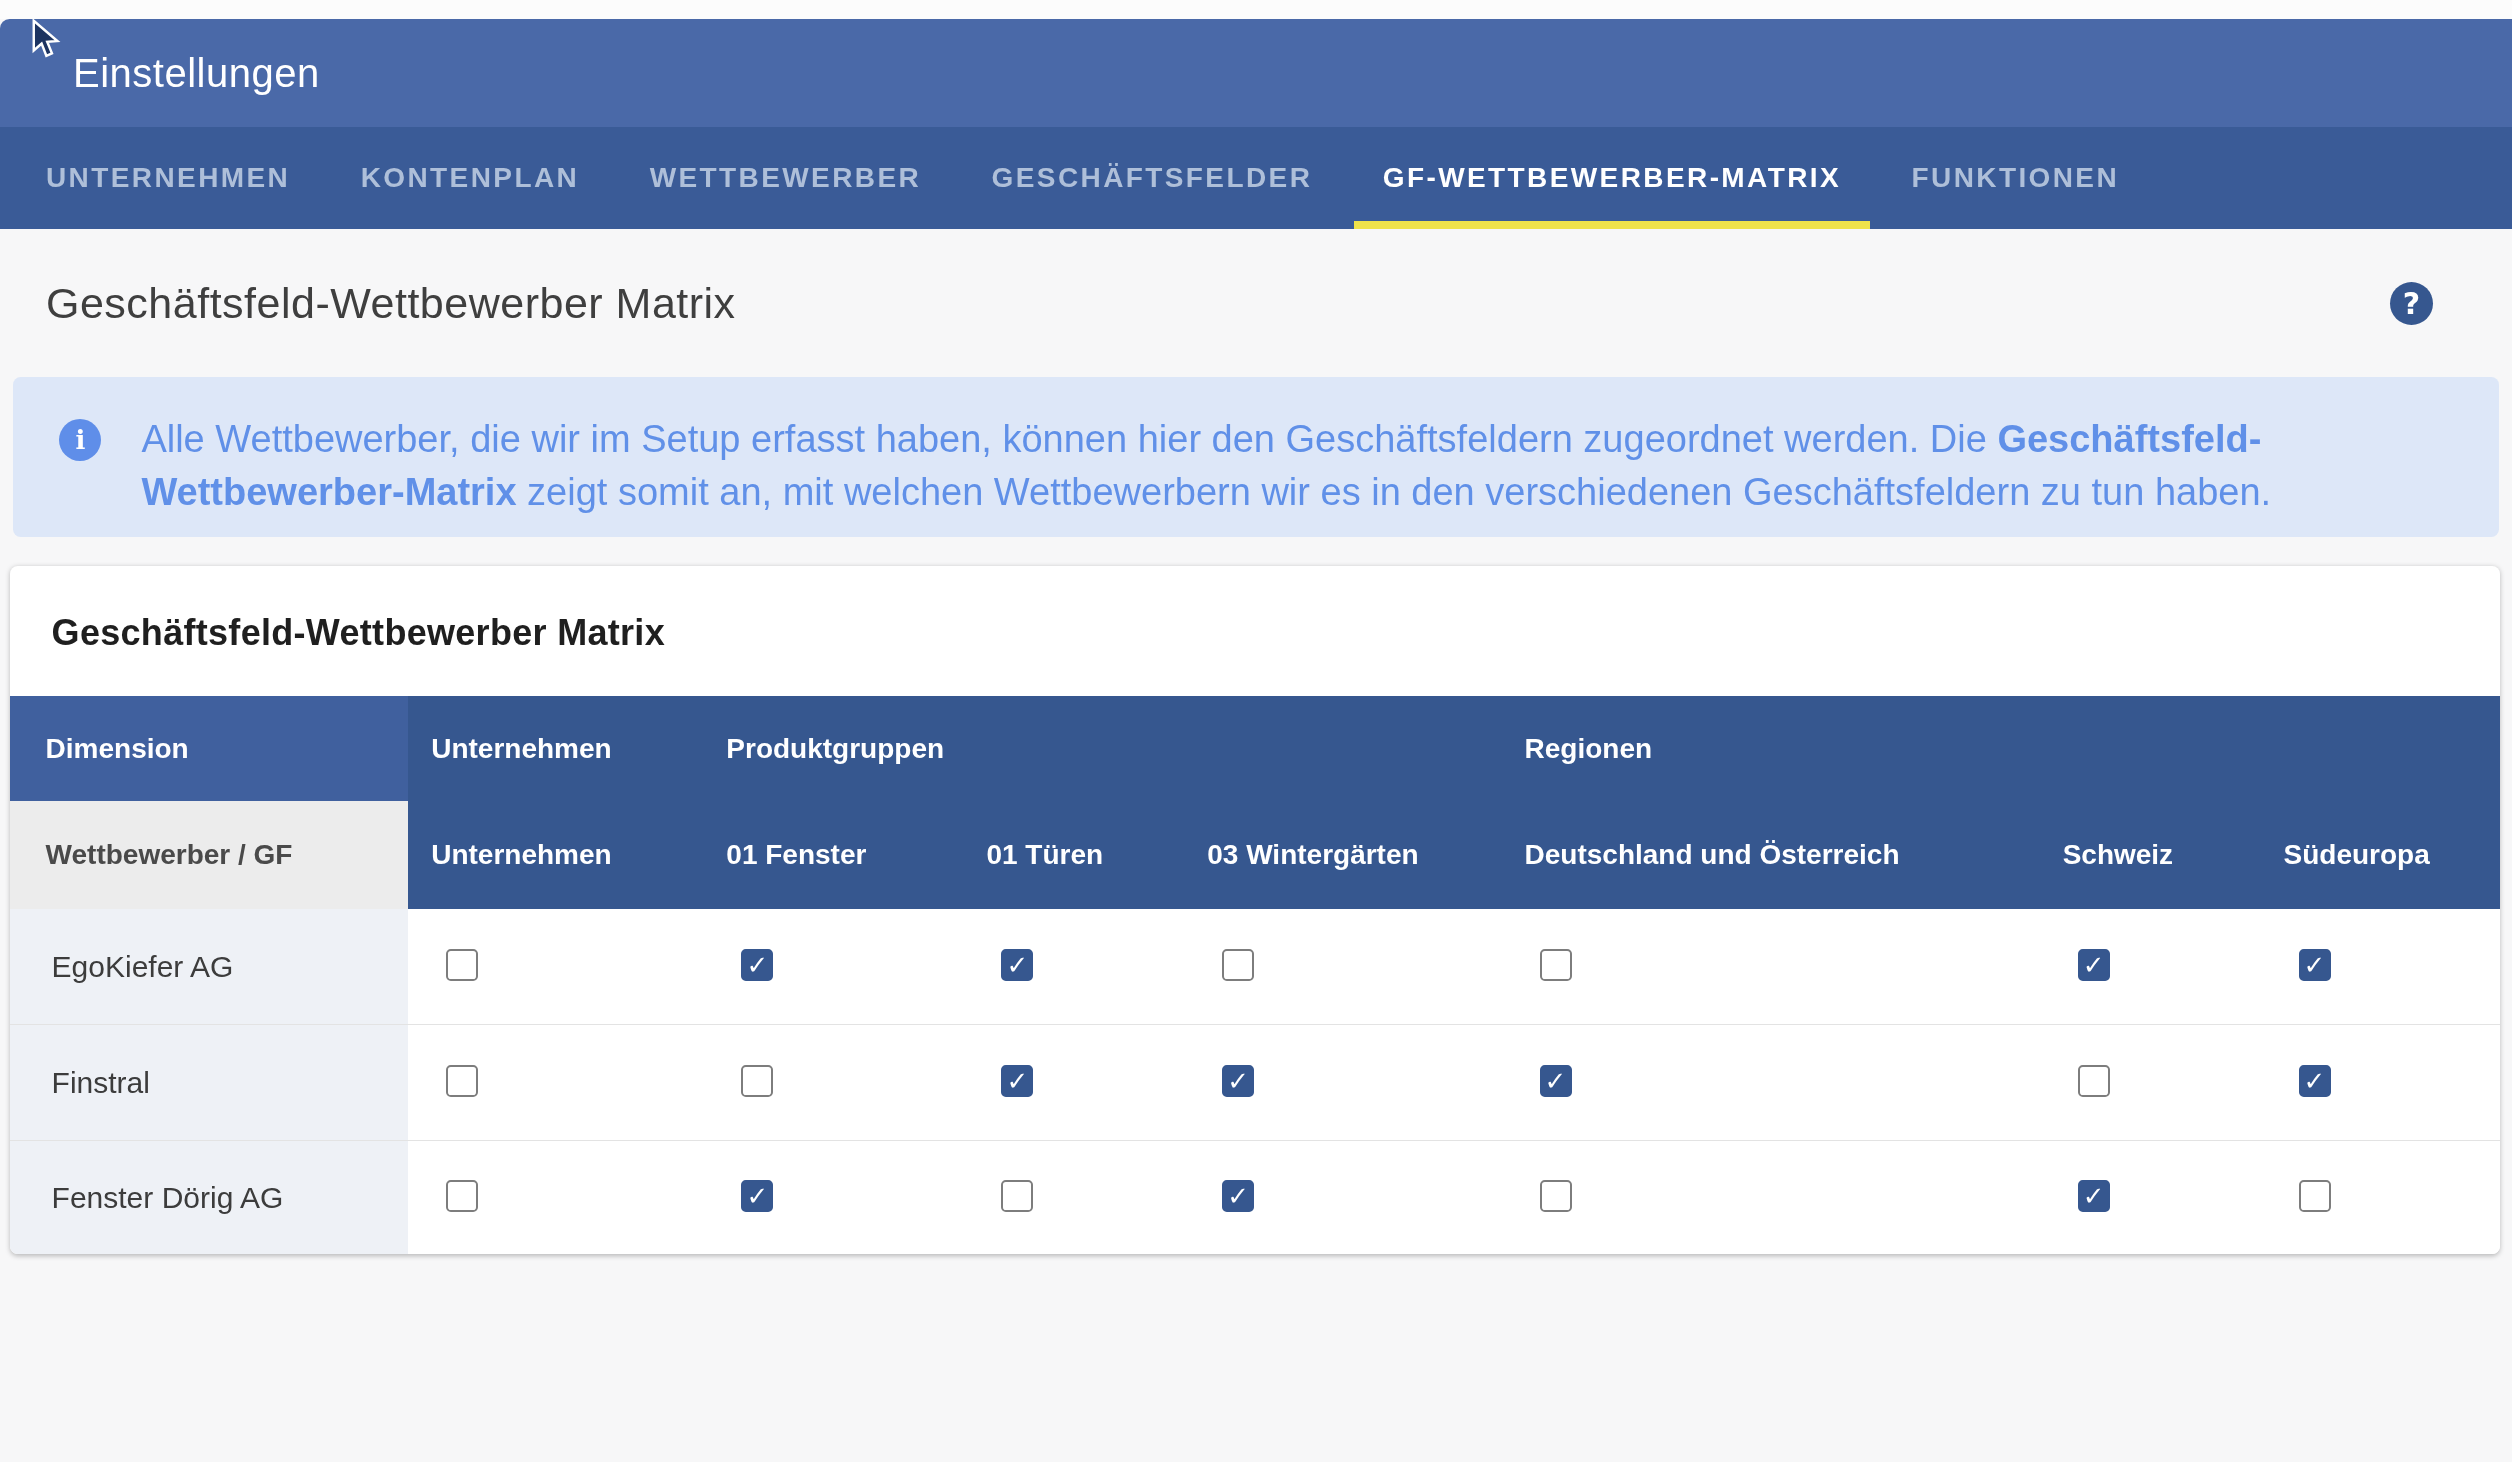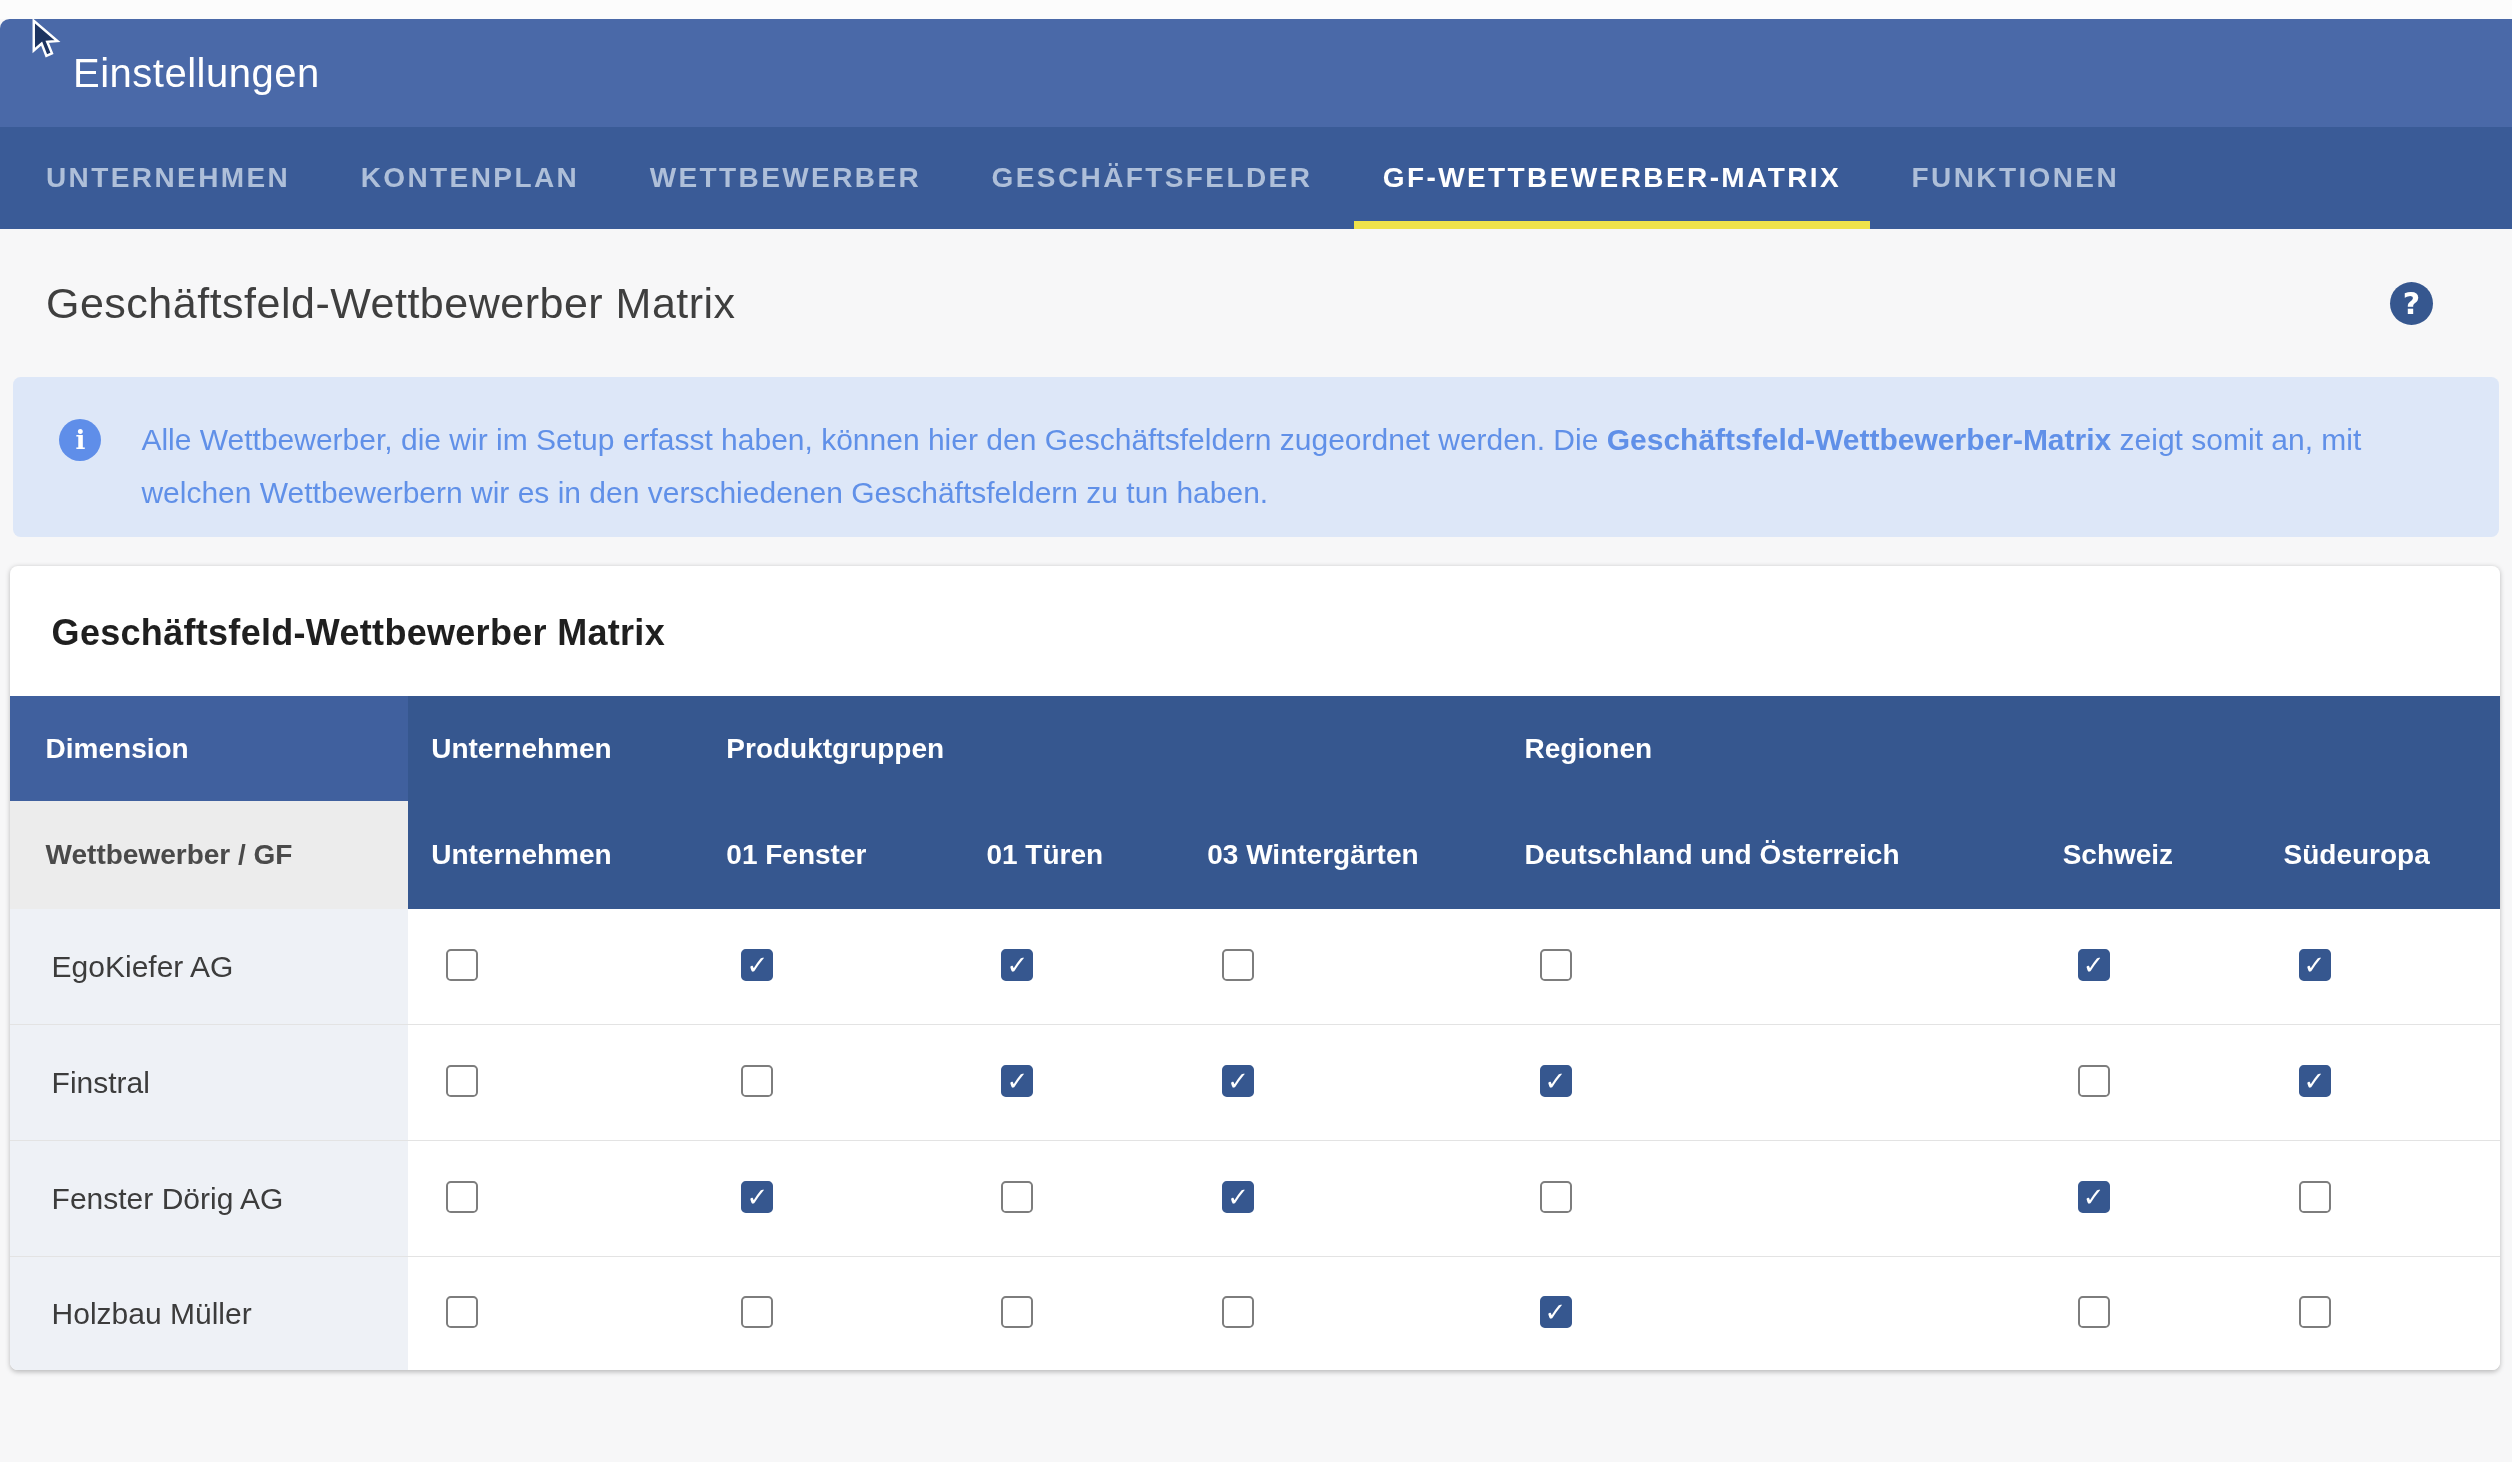--- a/index.html
+++ b/index.html
@@ -32,21 +32,21 @@
   .page-head h2{font-size:43px;font-weight:300;color:#3f3f3f;letter-spacing:0.5px;}
   .help{width:43px;height:43px;border-radius:50%;background:var(--c-thead);color:#fff;
     font-size:30px;font-weight:700;display:flex;align-items:center;justify-content:center;
     cursor:pointer;font-family:"DejaVu Sans",sans-serif;}
 
   .info-box{margin:0 13.4px;background:var(--c-info-bg);border-radius:7.7px;height:160px;
     display:flex;align-items:flex-start;padding:36px 38px 0 46px;}
   .info-icon{flex:0 0 auto;width:42px;height:42px;border-radius:50%;background:var(--c-info-icon);
     color:#fff;font-size:26px;font-weight:700;font-style:normal;display:flex;align-items:center;
     justify-content:center;margin-top:5.7px;font-family:"DejaVu Serif",serif;}
-  .info-text{margin-left:40px;color:var(--c-info-text);font-size:30px;line-height:53px;
+  .info-text{margin-left:40px;color:var(--c-info-text);font-size:38px;line-height:53px;
     max-width:2251px;}
   .info-text b{font-weight:700;}
 
   .card{margin:29px 12.5px 0 9.6px;background:#fff;border-radius:7.7px;
     box-shadow:0 1.9px 5.7px rgba(0,0,0,.25);overflow:hidden;}
   .card h3{font-size:36px;font-weight:700;color:#1f1f1f;padding:46px 42px 42px 42px;
     letter-spacing:0.3px;}
 
   table{width:100%;border-collapse:separate;border-spacing:0;table-layout:fixed;border-radius:14px;}
   th,td{text-align:left;vertical-align:middle;}
@@ -158,26 +158,16 @@
         <tr>
           <td class="rowlabel">Fenster Dörig AG</td>
           <td class="cbcell"><span class="cb" role="checkbox" aria-checked="false"></span></td>
           <td class="cbcell"><span class="cb checked" role="checkbox" aria-checked="true"></span></td>
           <td class="cbcell"><span class="cb" role="checkbox" aria-checked="false"></span></td>
           <td class="cbcell"><span class="cb checked" role="checkbox" aria-checked="true"></span></td>
           <td class="cbcell"><span class="cb" role="checkbox" aria-checked="false"></span></td>
           <td class="cbcell"><span class="cb checked" role="checkbox" aria-checked="true"></span></td>
           <td class="cbcell"><span class="cb" role="checkbox" aria-checked="false"></span></td>
         </tr>
-        <tr>
-          <td class="rowlabel">Holzbau Müller</td>
-          <td class="cbcell"><span class="cb" role="checkbox" aria-checked="false"></span></td>
-          <td class="cbcell"><span class="cb" role="checkbox" aria-checked="false"></span></td>
-          <td class="cbcell"><span class="cb" role="checkbox" aria-checked="false"></span></td>
-          <td class="cbcell"><span class="cb" role="checkbox" aria-checked="false"></span></td>
-          <td class="cbcell"><span class="cb checked" role="checkbox" aria-checked="true"></span></td>
-          <td class="cbcell"><span class="cb" role="checkbox" aria-checked="false"></span></td>
-          <td class="cbcell"><span class="cb" role="checkbox" aria-checked="false"></span></td>
-        </tr>
       </tbody>
   </table>
 </main>
 
 
 </body></html>

